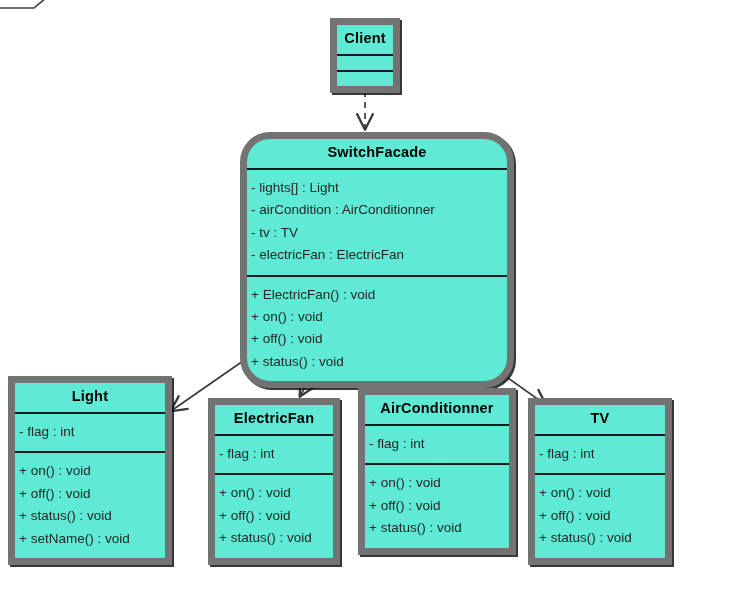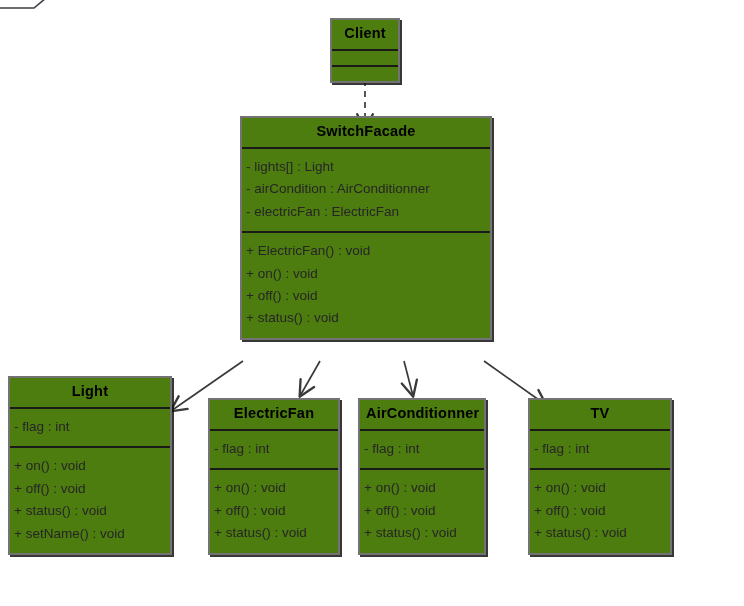--- a/index.html
+++ b/index.html
@@ -31,22 +31,22 @@
     width: 744px;
     height: 606px;
     z-index: 1;
     pointer-events: none;
   }
 
   
   .uml-class {
     position: absolute;
     z-index: 2;
-    background: #4d7c0f;
-    border: 2px solid #737373;
+    background: #5eead4;
+    border: 7px solid #737373;
     box-shadow: 2px 2px 0 0 rgba(20,20,20,0.85);
     box-sizing: border-box;
   }
   .uml-name {
     text-align: center;
     font-weight: bold;
     font-size: 14.5px;
     color: #000000;
     padding: 6px 6px 7px 6px;
     letter-spacing: 0.2px;
@@ -62,24 +62,24 @@
   }
   .uml-member {
     font-size: 13.5px;
     color: #262626;
     line-height: 1.66;
     white-space: nowrap;
   }
 
   
   #box-client       { left: 330px; top: 18px;  width: 70px;  }
-  #box-switchfacade { left: 240px; top: 116px; width: 252px; }
+  #box-switchfacade { left: 240px; top: 132px; width: 274px; border-radius: 30px; }
   #box-light        { left: 8px;   top: 376px; width: 164px; }
   #box-electricfan  { left: 196px; top: 398px; width: 132px; margin-left: 12px; }
-  #box-airconditionner { left: 358px; top: 398px; width: 128px; }
+  #box-airconditionner { left: 358px; top: 388px; width: 158px; }
   #box-tv           { left: 528px; top: 398px; width: 144px; }
 
   
   #corner-fragment {
     position: absolute;
     left: -2px;
     top: -2px;
     width: 50px;
     height: 14px;
     z-index: 3;
@@ -144,20 +144,21 @@
     <div class="uml-name">Client</div>
     <div class="uml-compartment empty"></div>
     <div class="uml-compartment empty"></div>
   </div>
 
   <div class="uml-class" id="box-switchfacade">
     <div class="uml-name">SwitchFacade</div>
     <div class="uml-compartment">
       <div class="uml-member">- lights[] : Light</div>
       <div class="uml-member">- airCondition : AirConditionner</div>
+      <div class="uml-member">- tv : TV</div>
       <div class="uml-member">- electricFan : ElectricFan</div>
     </div>
     <div class="uml-compartment">
       <div class="uml-member">+ ElectricFan() : void</div>
       <div class="uml-member">+ on() : void</div>
       <div class="uml-member">+ off() : void</div>
       <div class="uml-member">+ status() : void</div>
     </div>
   </div>
 

